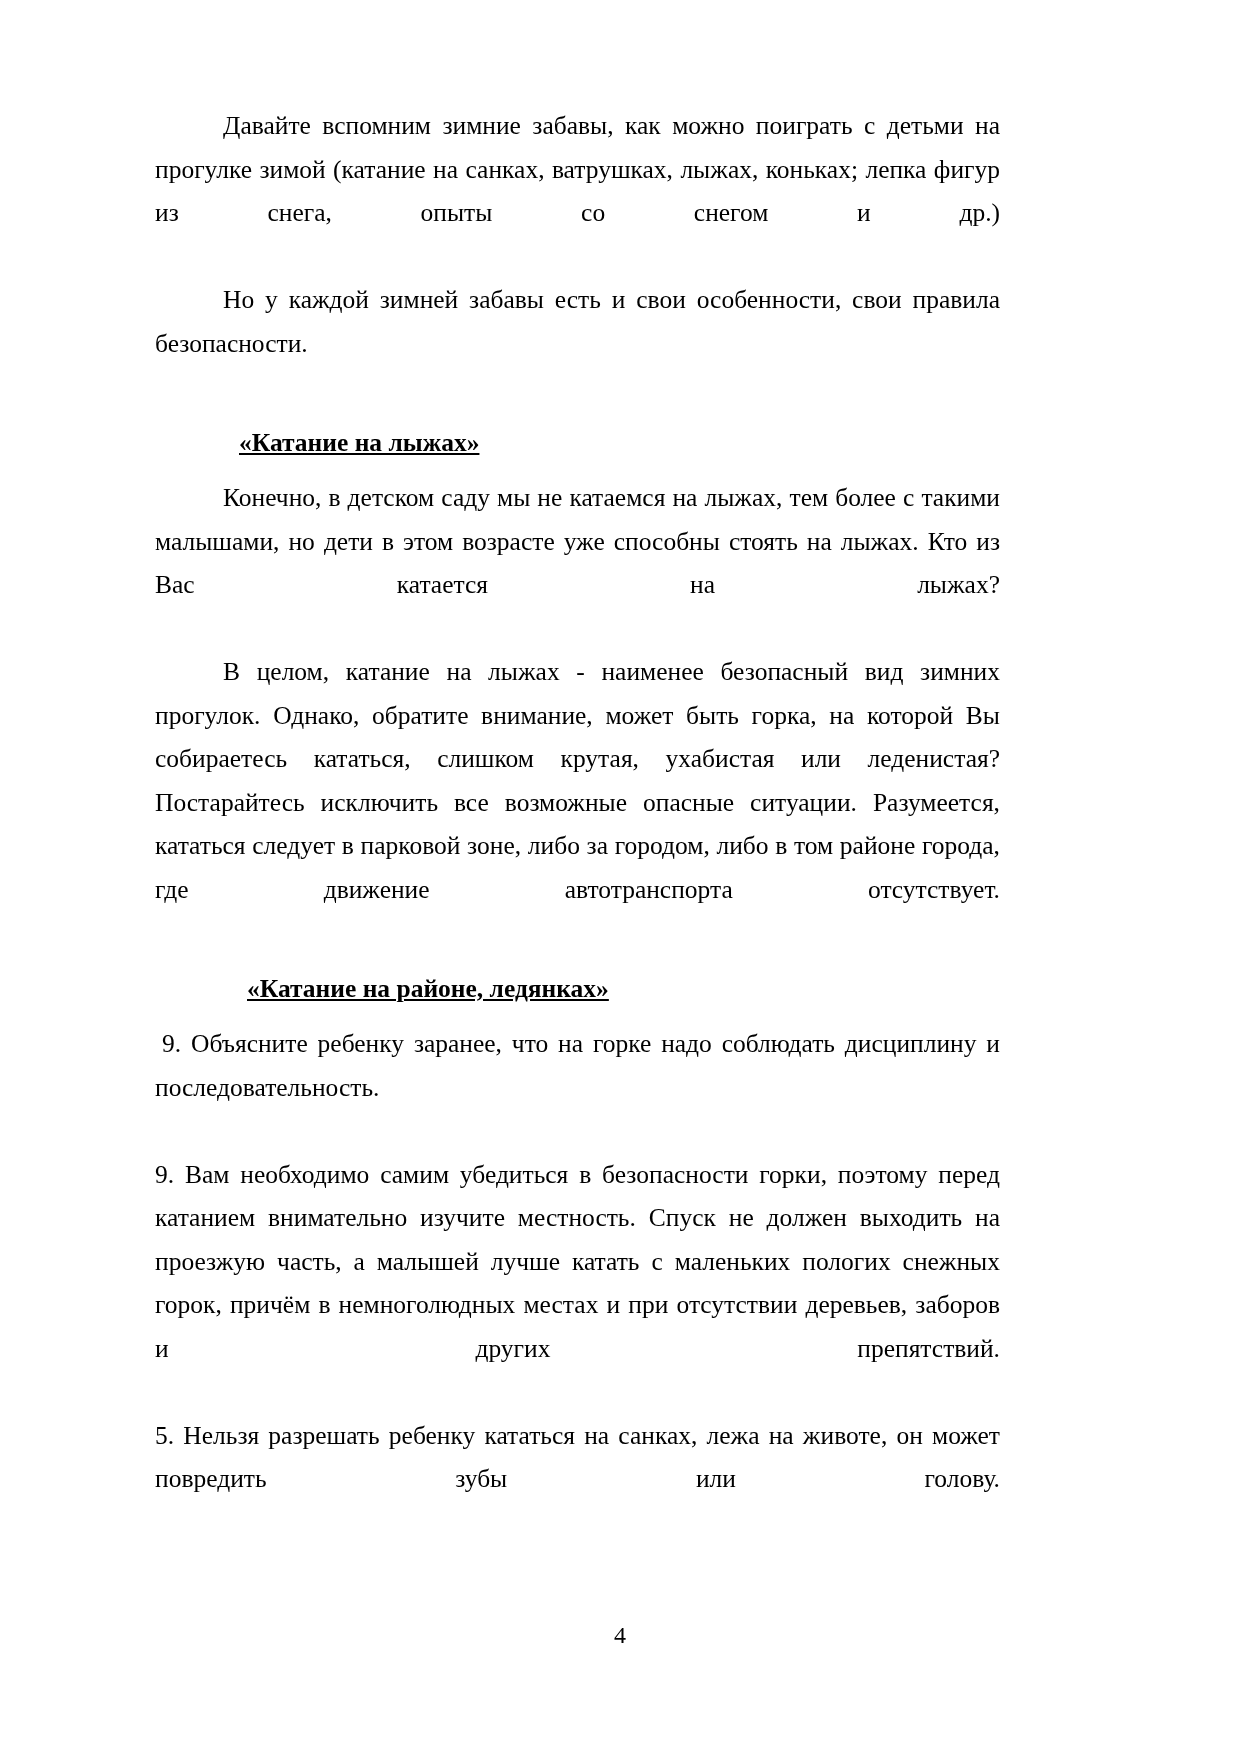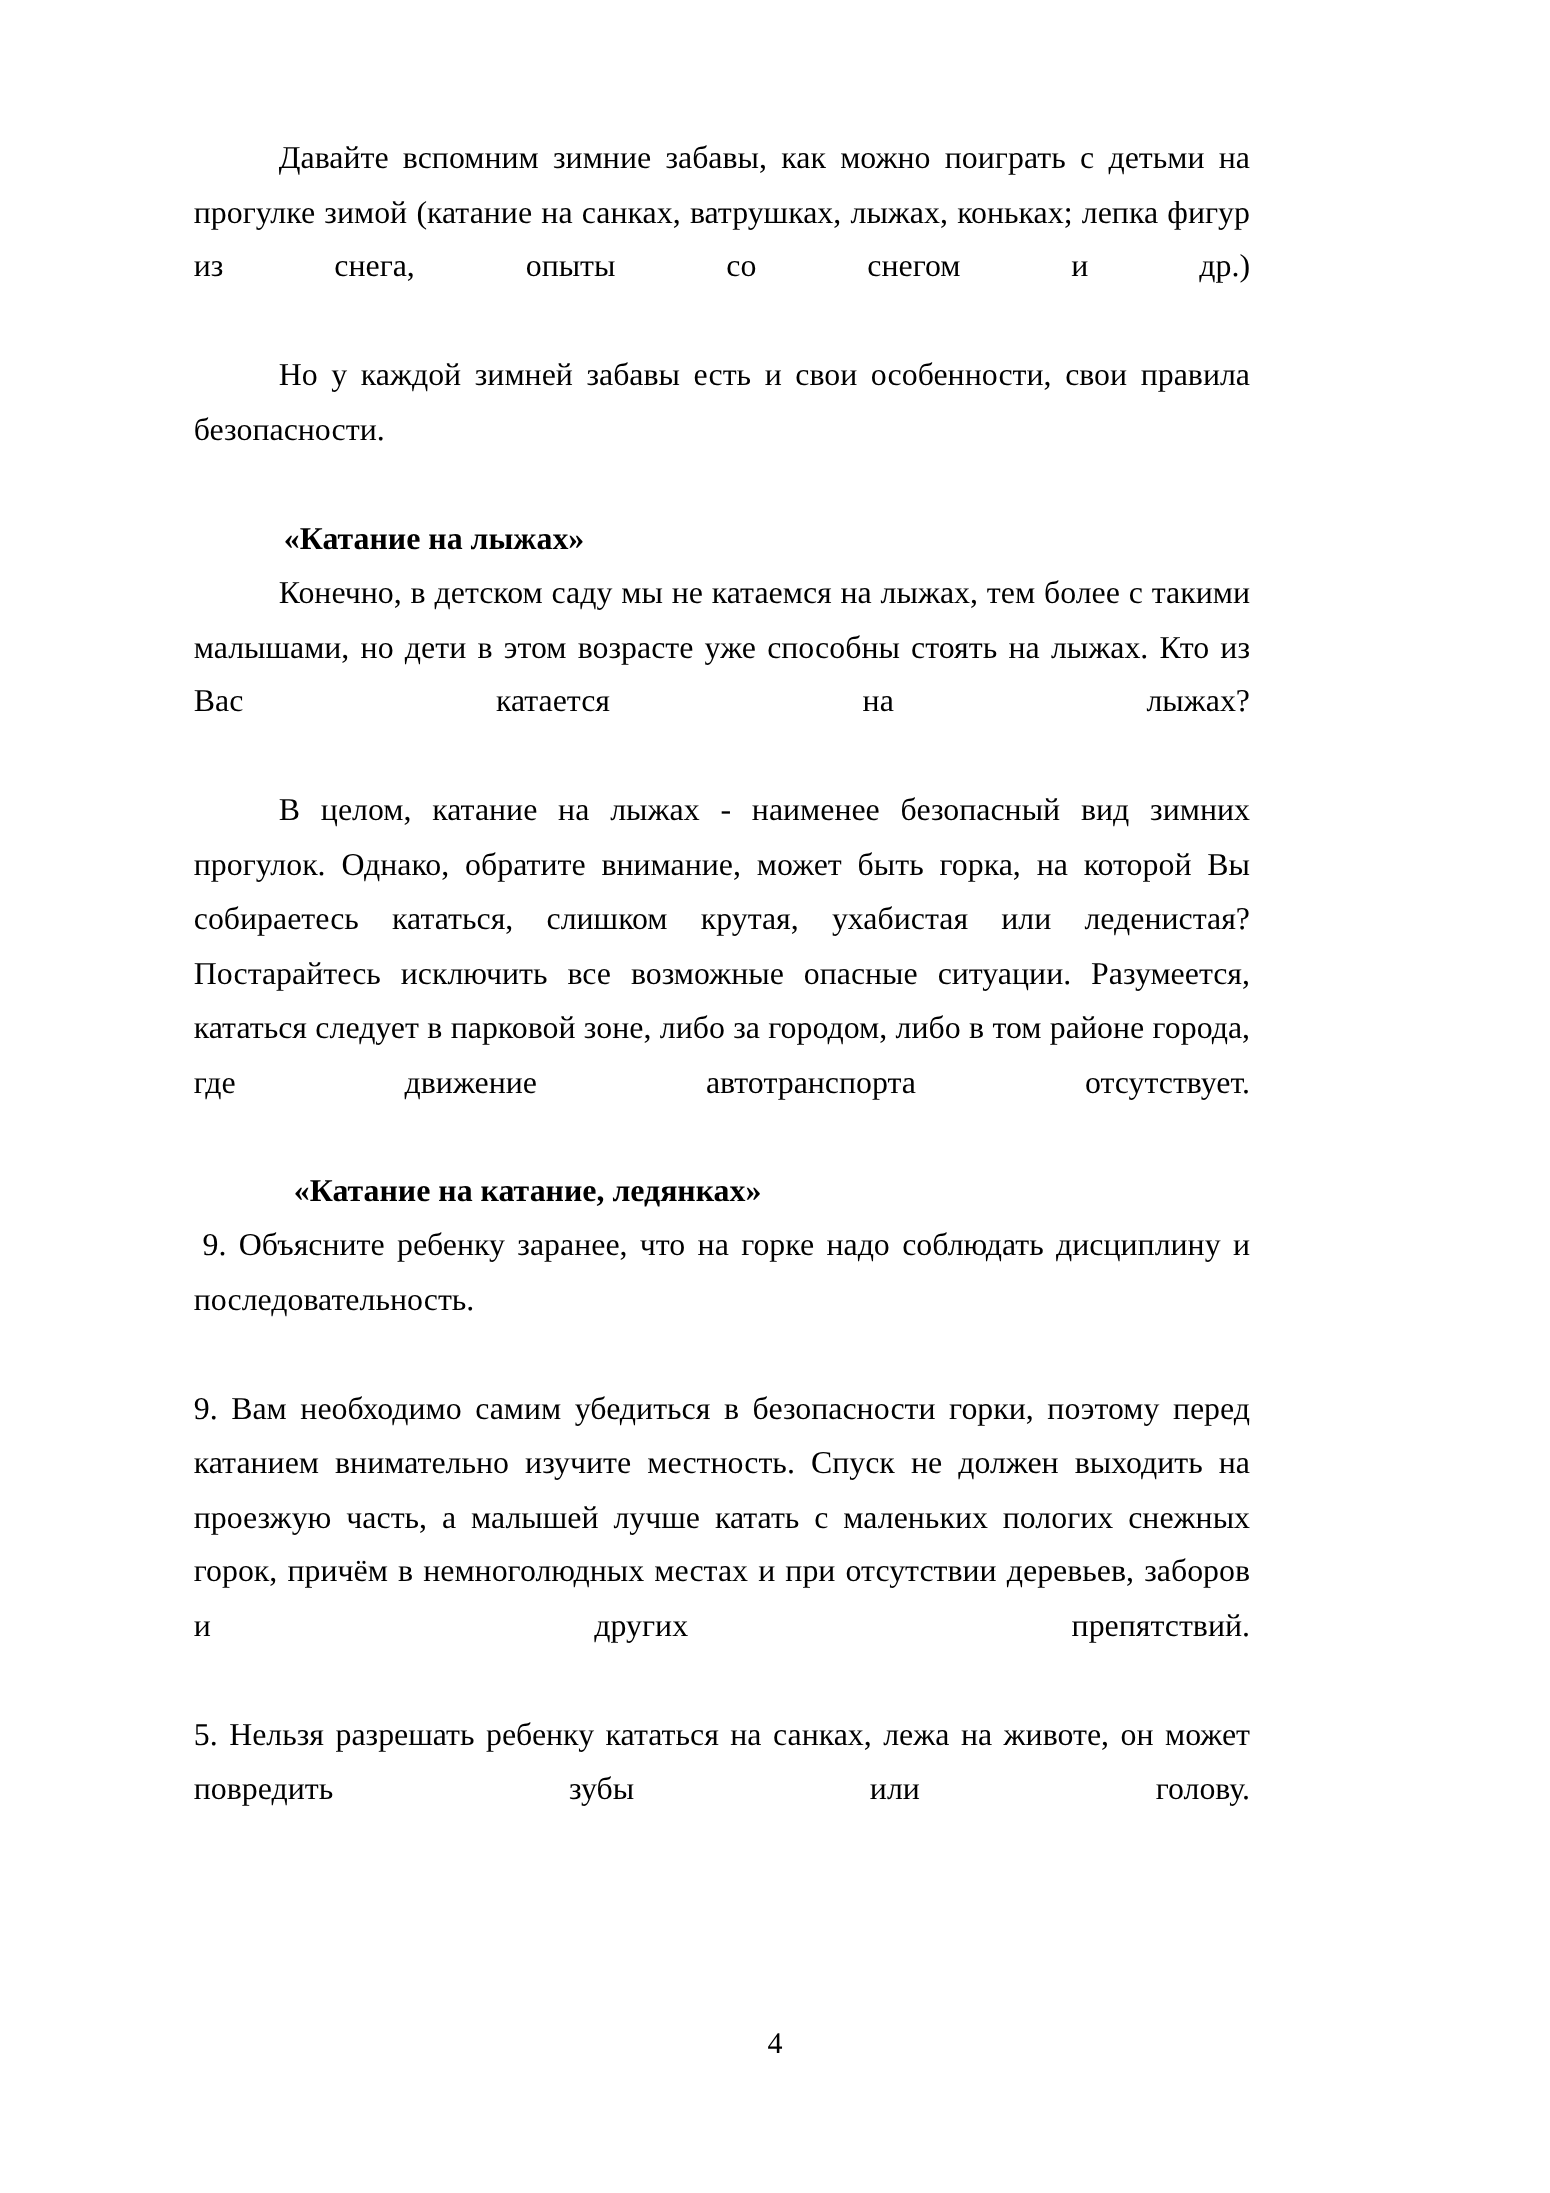--- a/index.html
+++ b/index.html
@@ -39,22 +39,23 @@
   .indent-small {
     text-indent: 72px;
   }
   .heading {
     font-family: "Liberation Serif", "DejaVu Serif", serif;
     font-size: 25.5px;
     line-height: 43.5px;
     font-weight: bold;
     color: #000000;
     text-align: left;
-    margin: 0;
+    margin: 12px;
     text-indent: 72px;
+    text-decoration: underline;
   }
   .heading.wide-indent {
     text-indent: 80px;
   }
   .list-item {
     font-family: "Liberation Serif", "DejaVu Serif", serif;
     font-size: 25.5px;
     line-height: 43.5px;
     color: #000000;
     text-align: justify;
@@ -95,21 +96,21 @@
     <p class="para indent">Давайте вспомним зимние забавы, как можно поиграть с детьми на прогулке зимой (катание на санках, ватрушках, лыжах, коньках; лепка фигур из снега, опыты со снегом и др.)</p>
 
     <p class="para indent">Но у каждой зимней забавы есть и свои особенности, свои правила безопасности.</p>
 
     <p class="heading">«Катание на лыжах»</p>
 
     <p class="para indent">Конечно, в детском саду мы не катаемся на лыжах, тем более с такими малышами, но дети в этом возрасте уже способны стоять на лыжах. Кто из Вас катается на лыжах?</p>
 
     <p class="para indent">В целом, катание на лыжах - наименее безопасный вид зимних прогулок. Однако, обратите внимание, может быть горка, на которой Вы собираетесь кататься, слишком крутая, ухабистая или леденистая? Постарайтесь исключить все возможные опасные ситуации. Разумеется, кататься следует в парковой зоне, либо за городом, либо в том районе города, где движение автотранспорта отсутствует.</p>
 
-    <p class="heading wide-indent">«Катание на катание, ледянках»</p>
+    <p class="heading wide-indent">«Катание на районе, ледянках»</p>
 
 
 
 
     <p class="list-item lead-space"> 9. Объясните ребенку заранее, что на горке надо соблюдать дисциплину и последовательность.</p>
 
     <p class="list-item">9. Вам необходимо самим убедиться в безопасности горки, поэтому перед катанием внимательно изучите местность. Спуск не должен выходить на проезжую часть, а малышей лучше катать с маленьких пологих снежных горок, причём в немноголюдных местах и при отсутствии деревьев, заборов и других препятствий.</p>
 
     <p class="list-item">5. Нельзя разрешать ребенку кататься на санках, лежа на животе, он может повредить зубы или голову.</p>
 

